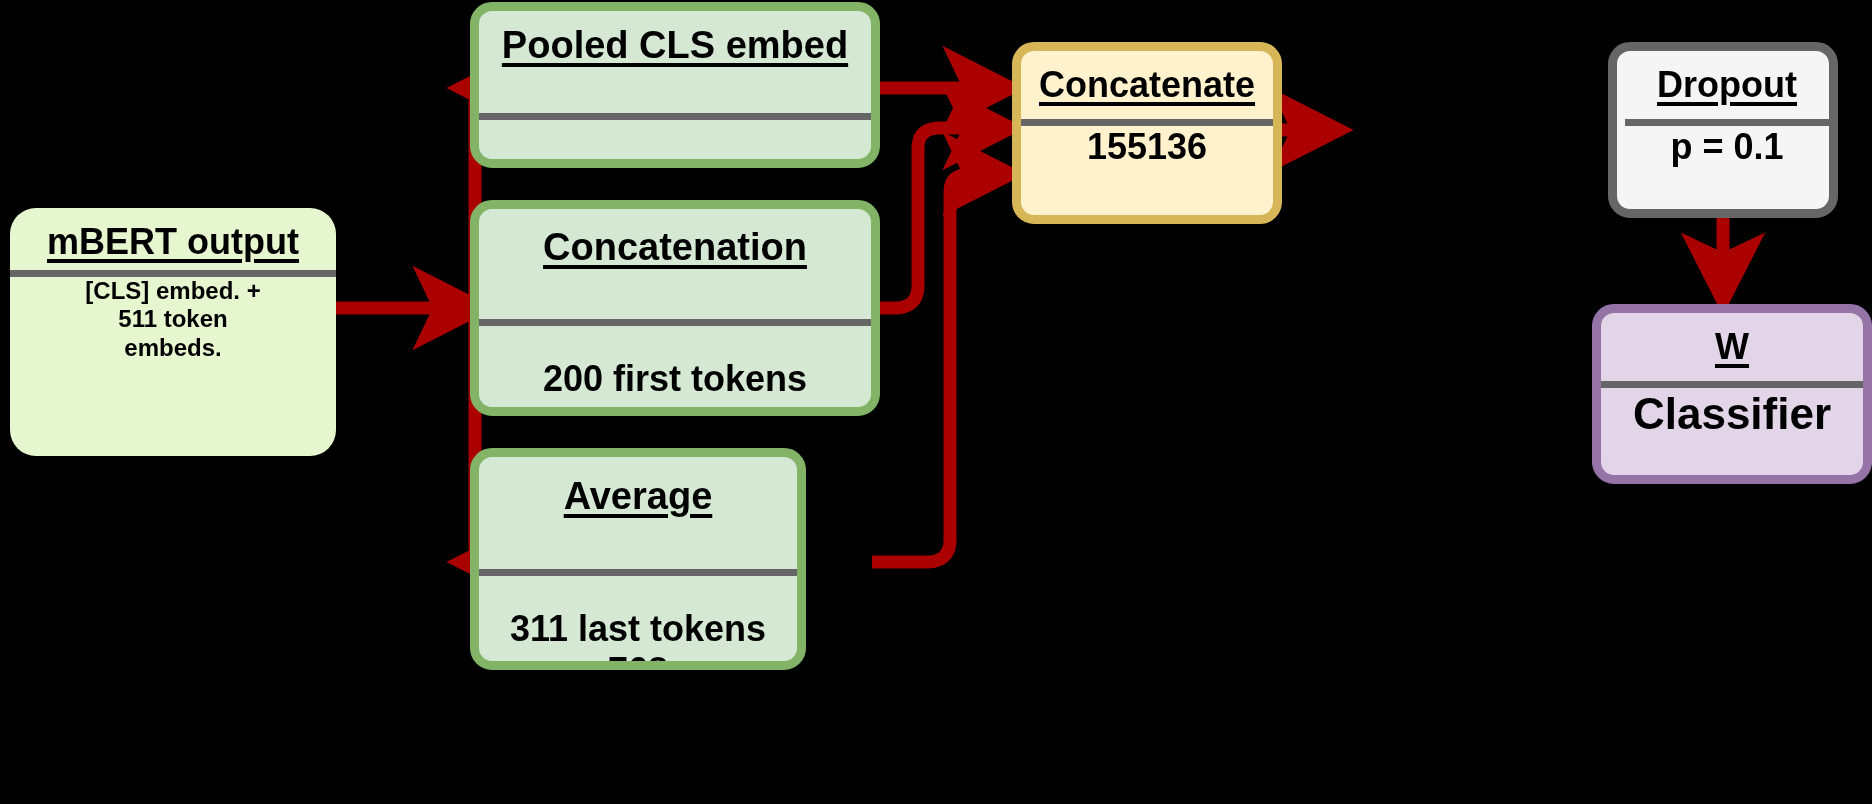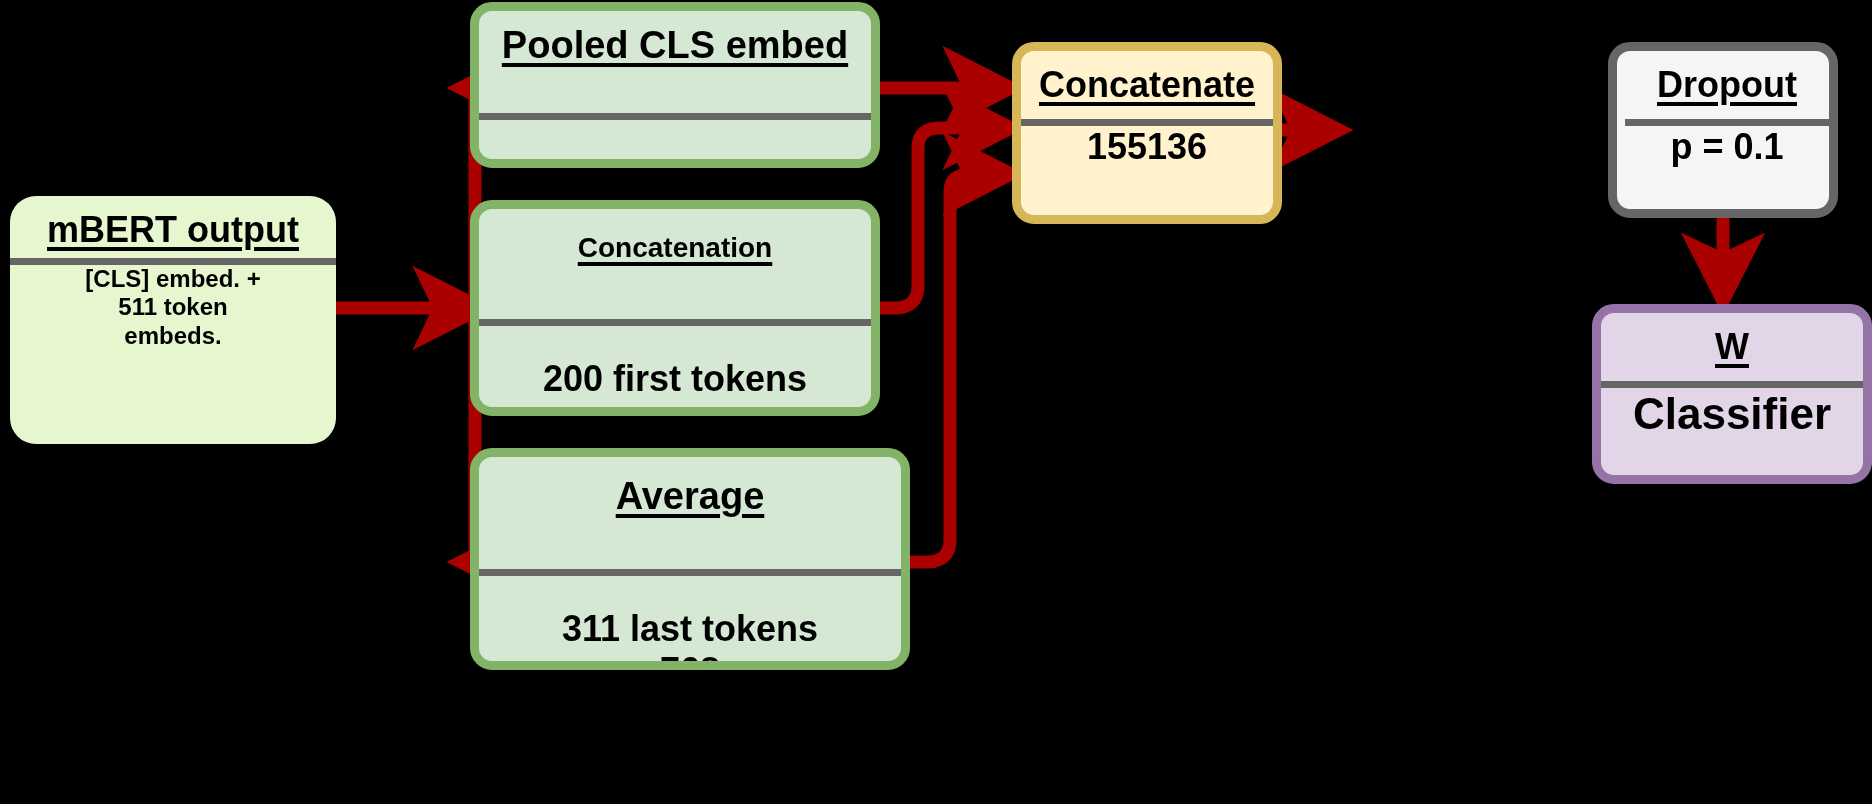--- a/index.html
+++ b/index.html
@@ -110,21 +110,21 @@
       <path d="M872,308 L896,308 C910,308 918,300 918,286 L918,148 C918,134 926,128 940,128 L1010,128" marker-end="url(#ah)"></path>
 
       <path d="M872,562 L928,562 C942,562 950,554 950,540 L950,192 C950,178 958,174 972,174 L1010,174" marker-end="url(#ah)"></path>
 
       <path d="M1280,130 L1338,130" marker-end="url(#ah)"></path>
 
       <path d="M1723,218 L1723,300" marker-end="url(#ah)"></path>
     </g>
   </svg>
 
-  <div class="node c-lime" style="left:10px; top:196px; width:326px; height:248px; border-radius:26px;">
+  <div class="node c-lime" style="left:10px; top:208px; width:326px; height:248px; border-radius:26px;">
     <div class="title-zone" style="height:62px; padding-top:6px;">
       <span class="title" style="font-size:36px;">mBERT output</span>
     </div>
     <div class="divider"></div>
     <div class="body-zone">
       <span class="body" style="font-size:24px;">[CLS] embed. +
 511 token
 embeds.</span>
     </div>
   </div>
@@ -134,30 +134,30 @@
       <span class="title" style="font-size:38px;">Pooled CLS embed</span>
     </div>
     <div class="divider"></div>
     <div class="body-zone">
       <span class="body" style="font-size:36px;">768</span>
     </div>
   </div>
 
   <div class="node c-green" style="left:470px; top:200px; width:410px; height:216px;">
     <div class="title-zone" style="height:78px;">
-      <span class="title" style="font-size:28px;">Concatenation</span>
+      <span class="title" style="font-size:38px;">Concatenation</span>
     </div>
     <div class="divider"></div>
     <div class="body-zone">
       <span class="body" style="font-size:36px;">200 first tokens
 153600</span>
     </div>
   </div>
 
-  <div class="node c-green" style="left:470px; top:448px; width:440px; height:222px;">
+  <div class="node c-green" style="left:470px; top:448px; width:336px; height:222px;">
     <div class="title-zone" style="height:80px;">
       <span class="title" style="font-size:38px;">Average</span>
     </div>
     <div class="divider"></div>
     <div class="body-zone">
       <span class="body" style="font-size:36px;">311 last tokens
 768</span>
     </div>
   </div>
 

